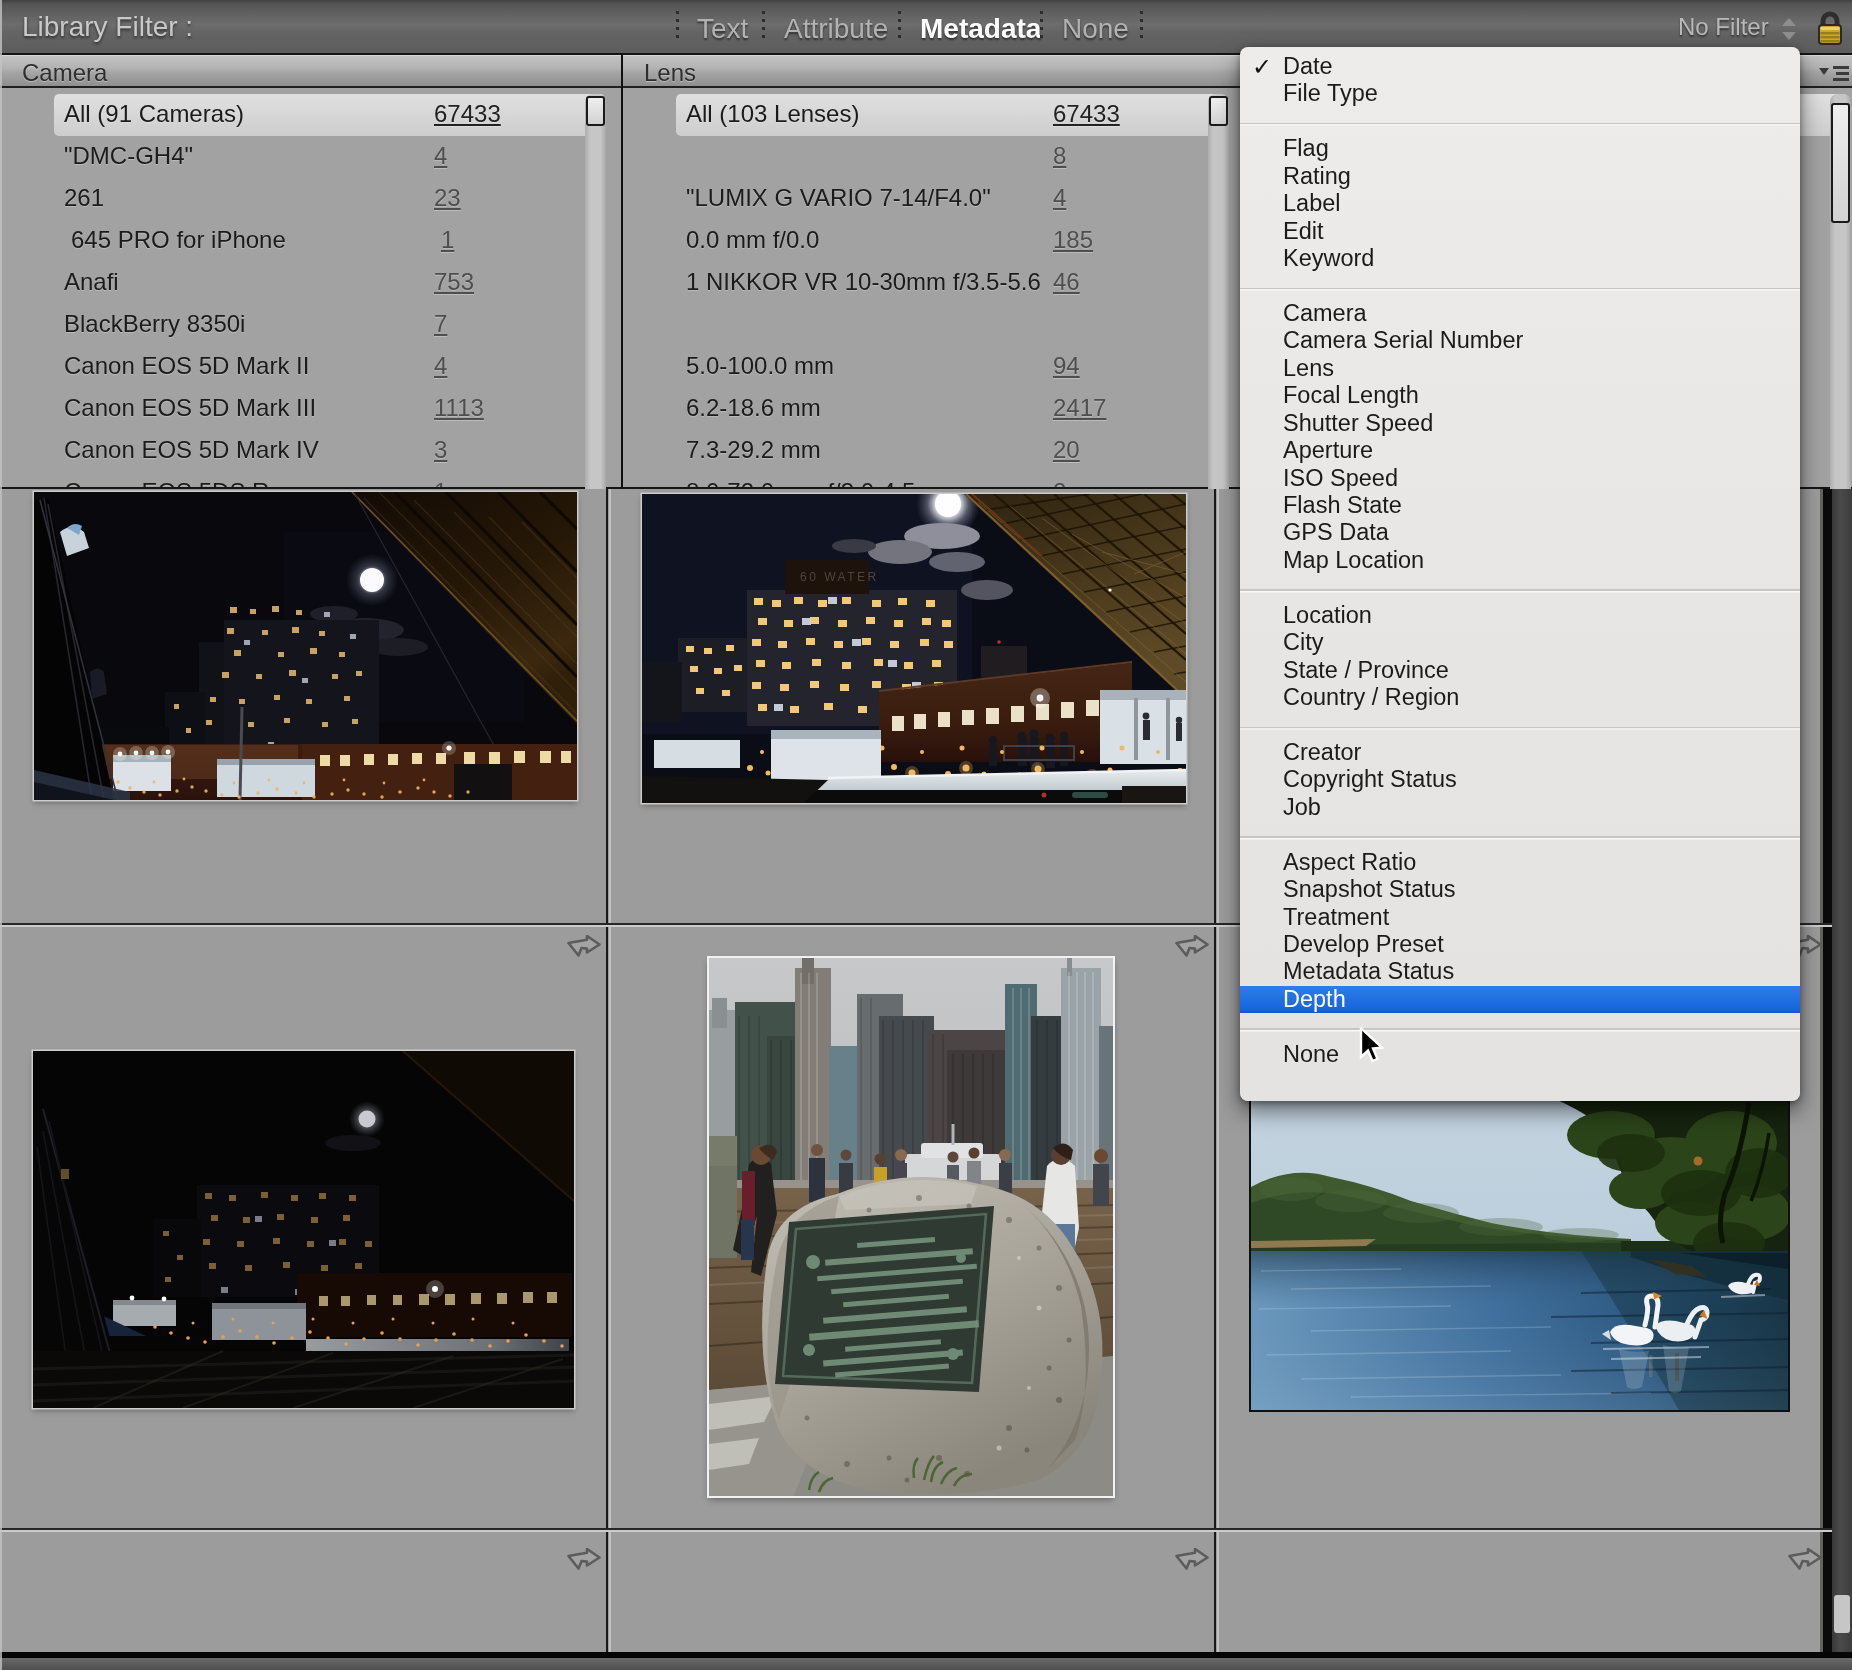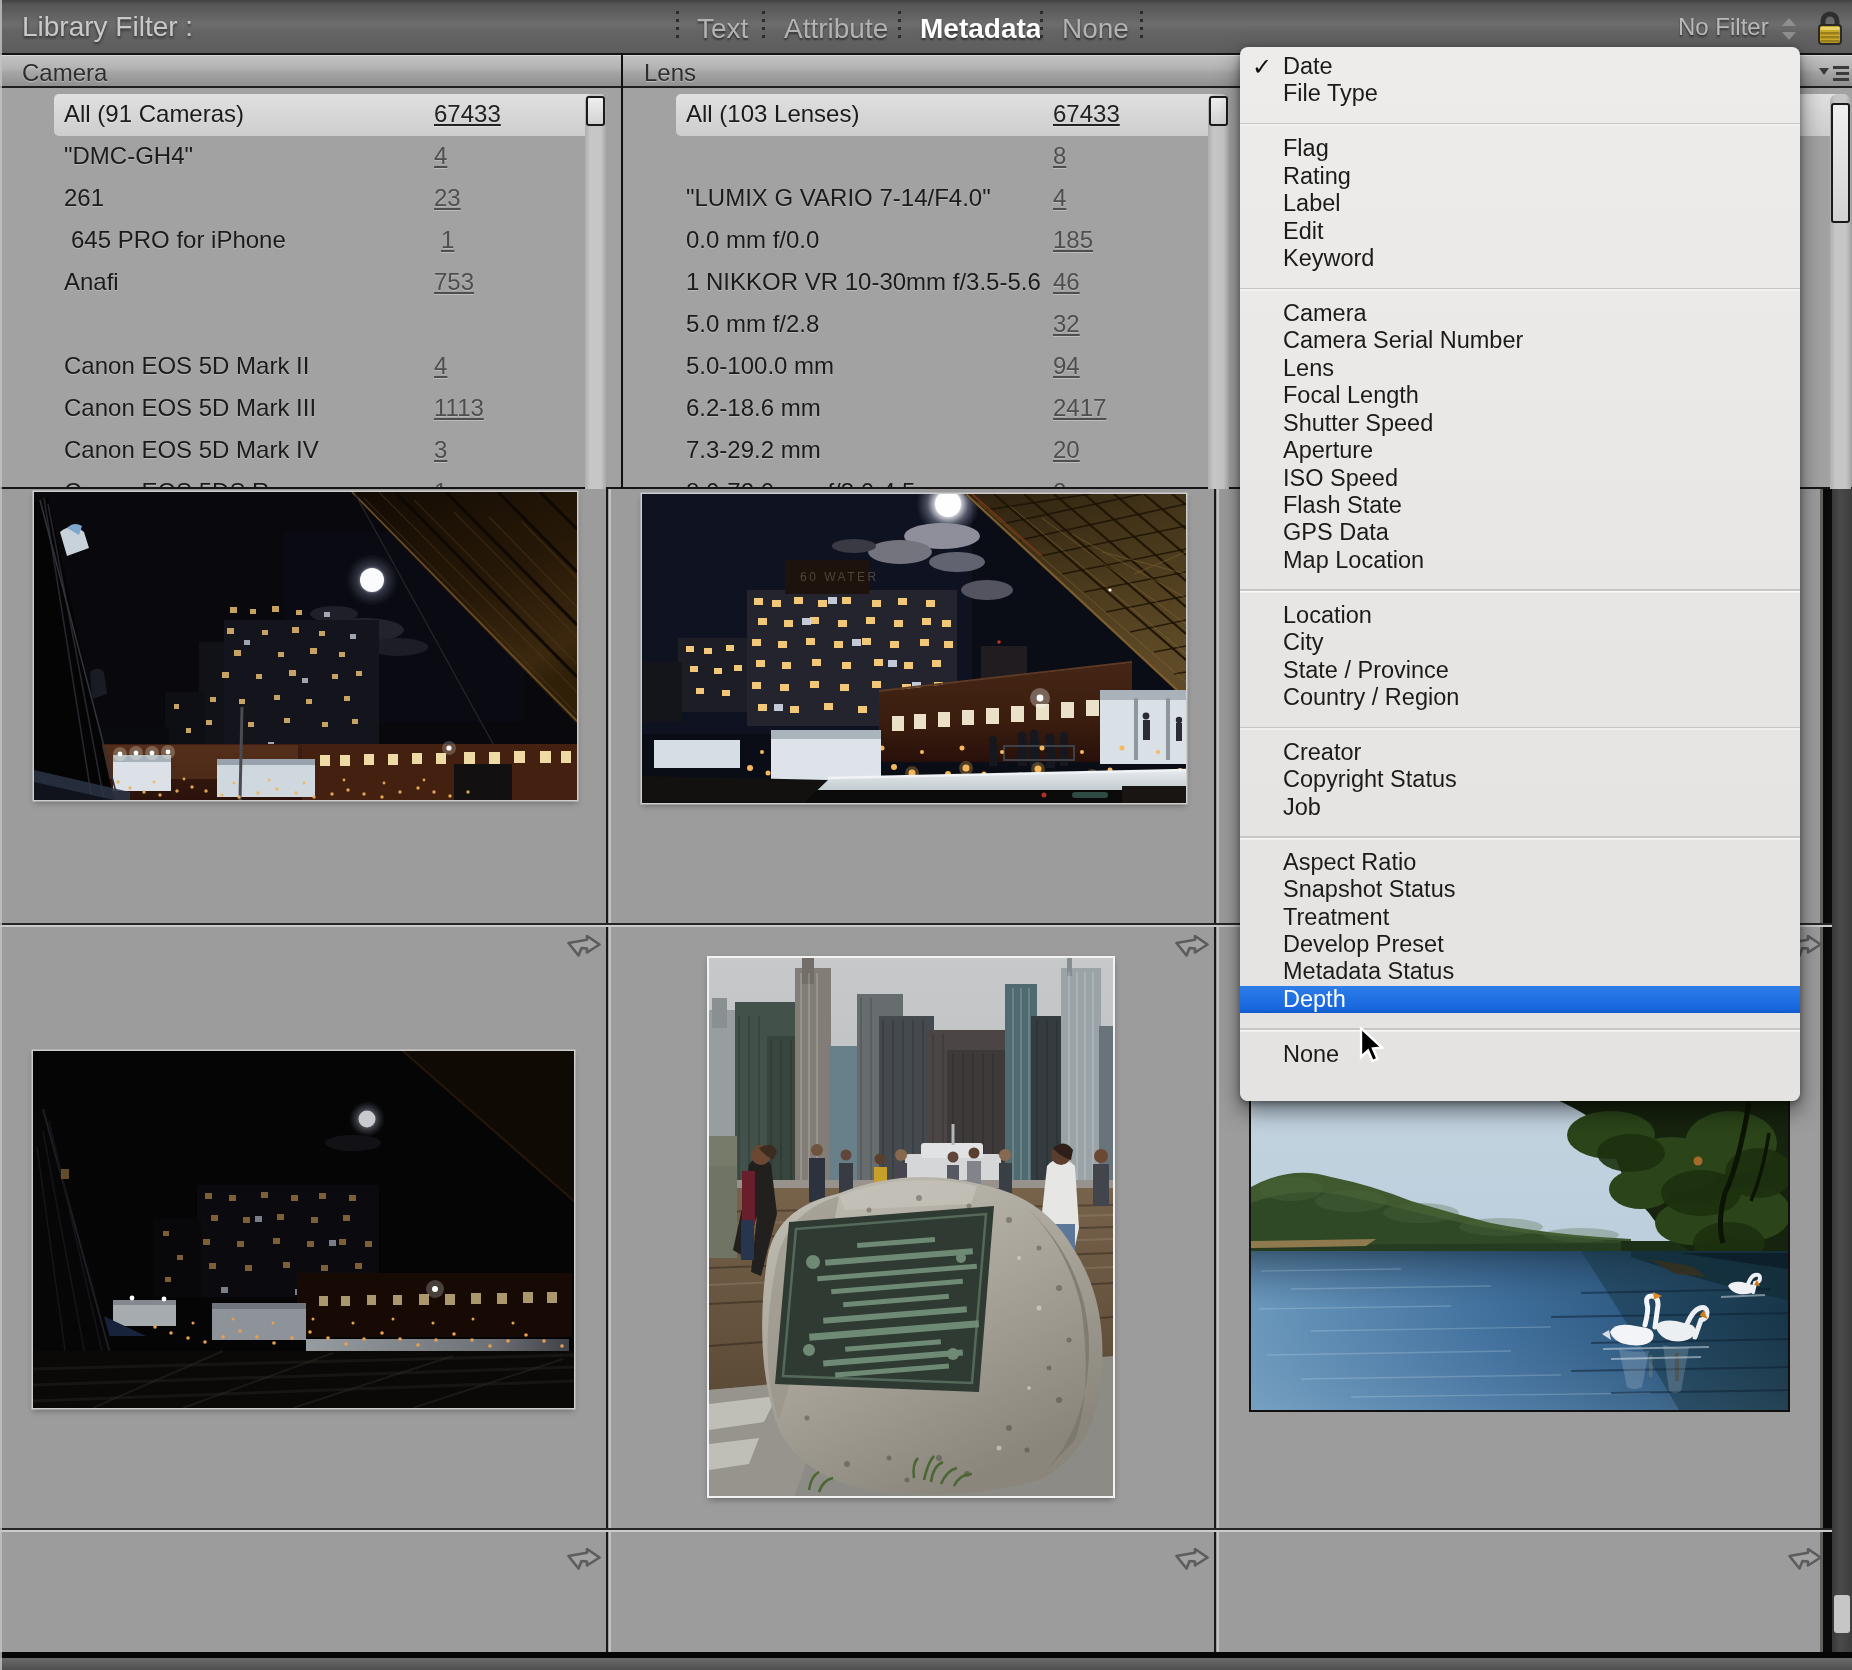--- a/index.html
+++ b/index.html
@@ -106,20 +106,24 @@
         <span class="cnt" style="left:380px;top:6px;width:160px">23</span>
       </div>
     <div class="abs row" style="left:37px;top:130px;width:551px">
         <span class="abs" style="left:10px;top:6px">645 PRO for iPhone</span>
         <span class="cnt" style="left:380px;top:6px;width:160px">1</span>
       </div>
     <div class="abs row" style="left:30px;top:172px;width:551px">
         <span class="abs" style="left:10px;top:6px">Anafi</span>
         <span class="cnt" style="left:380px;top:6px;width:160px">753</span>
       </div>
+    <div class="abs row" style="left:30px;top:214px;width:551px">
+        <span class="abs" style="left:10px;top:6px">BlackBerry 8350i</span>
+        <span class="cnt" style="left:380px;top:6px;width:160px">7</span>
+      </div>
     <div class="abs row" style="left:30px;top:256px;width:551px">
         <span class="abs" style="left:10px;top:6px">Canon EOS 5D Mark II</span>
         <span class="cnt" style="left:380px;top:6px;width:160px">4</span>
       </div>
     <div class="abs row" style="left:30px;top:298px;width:551px">
         <span class="abs" style="left:10px;top:6px">Canon EOS 5D Mark III</span>
         <span class="cnt" style="left:380px;top:6px;width:160px">1113</span>
       </div>
     <div class="abs row" style="left:30px;top:340px;width:551px">
         <span class="abs" style="left:10px;top:6px">Canon EOS 5D Mark IV</span>
@@ -145,24 +149,20 @@
         <span class="abs" style="left:10px;top:6px">"LUMIX G VARIO 7-14/F4.0"</span>
         <span class="cnt" style="left:377px;top:6px;width:160px">4</span>
       </div>
     <div class="abs row" style="left:29px;top:130px;width:548px">
         <span class="abs" style="left:10px;top:6px">0.0 mm f/0.0</span>
         <span class="cnt" style="left:377px;top:6px;width:160px">185</span>
       </div>
     <div class="abs row" style="left:29px;top:172px;width:548px">
         <span class="abs" style="left:10px;top:6px">1 NIKKOR VR 10-30mm f/3.5-5.6</span>
         <span class="cnt" style="left:377px;top:6px;width:160px">46</span>
-      </div>
-    <div class="abs row" style="left:29px;top:214px;width:548px">
-        <span class="abs" style="left:10px;top:6px">5.0 mm f/2.8</span>
-        <span class="cnt" style="left:377px;top:6px;width:160px">32</span>
       </div>
     <div class="abs row" style="left:29px;top:256px;width:548px">
         <span class="abs" style="left:10px;top:6px">5.0-100.0 mm</span>
         <span class="cnt" style="left:377px;top:6px;width:160px">94</span>
       </div>
     <div class="abs row" style="left:29px;top:298px;width:548px">
         <span class="abs" style="left:10px;top:6px">6.2-18.6 mm</span>
         <span class="cnt" style="left:377px;top:6px;width:160px">2417</span>
       </div>
     <div class="abs row" style="left:29px;top:340px;width:548px">

